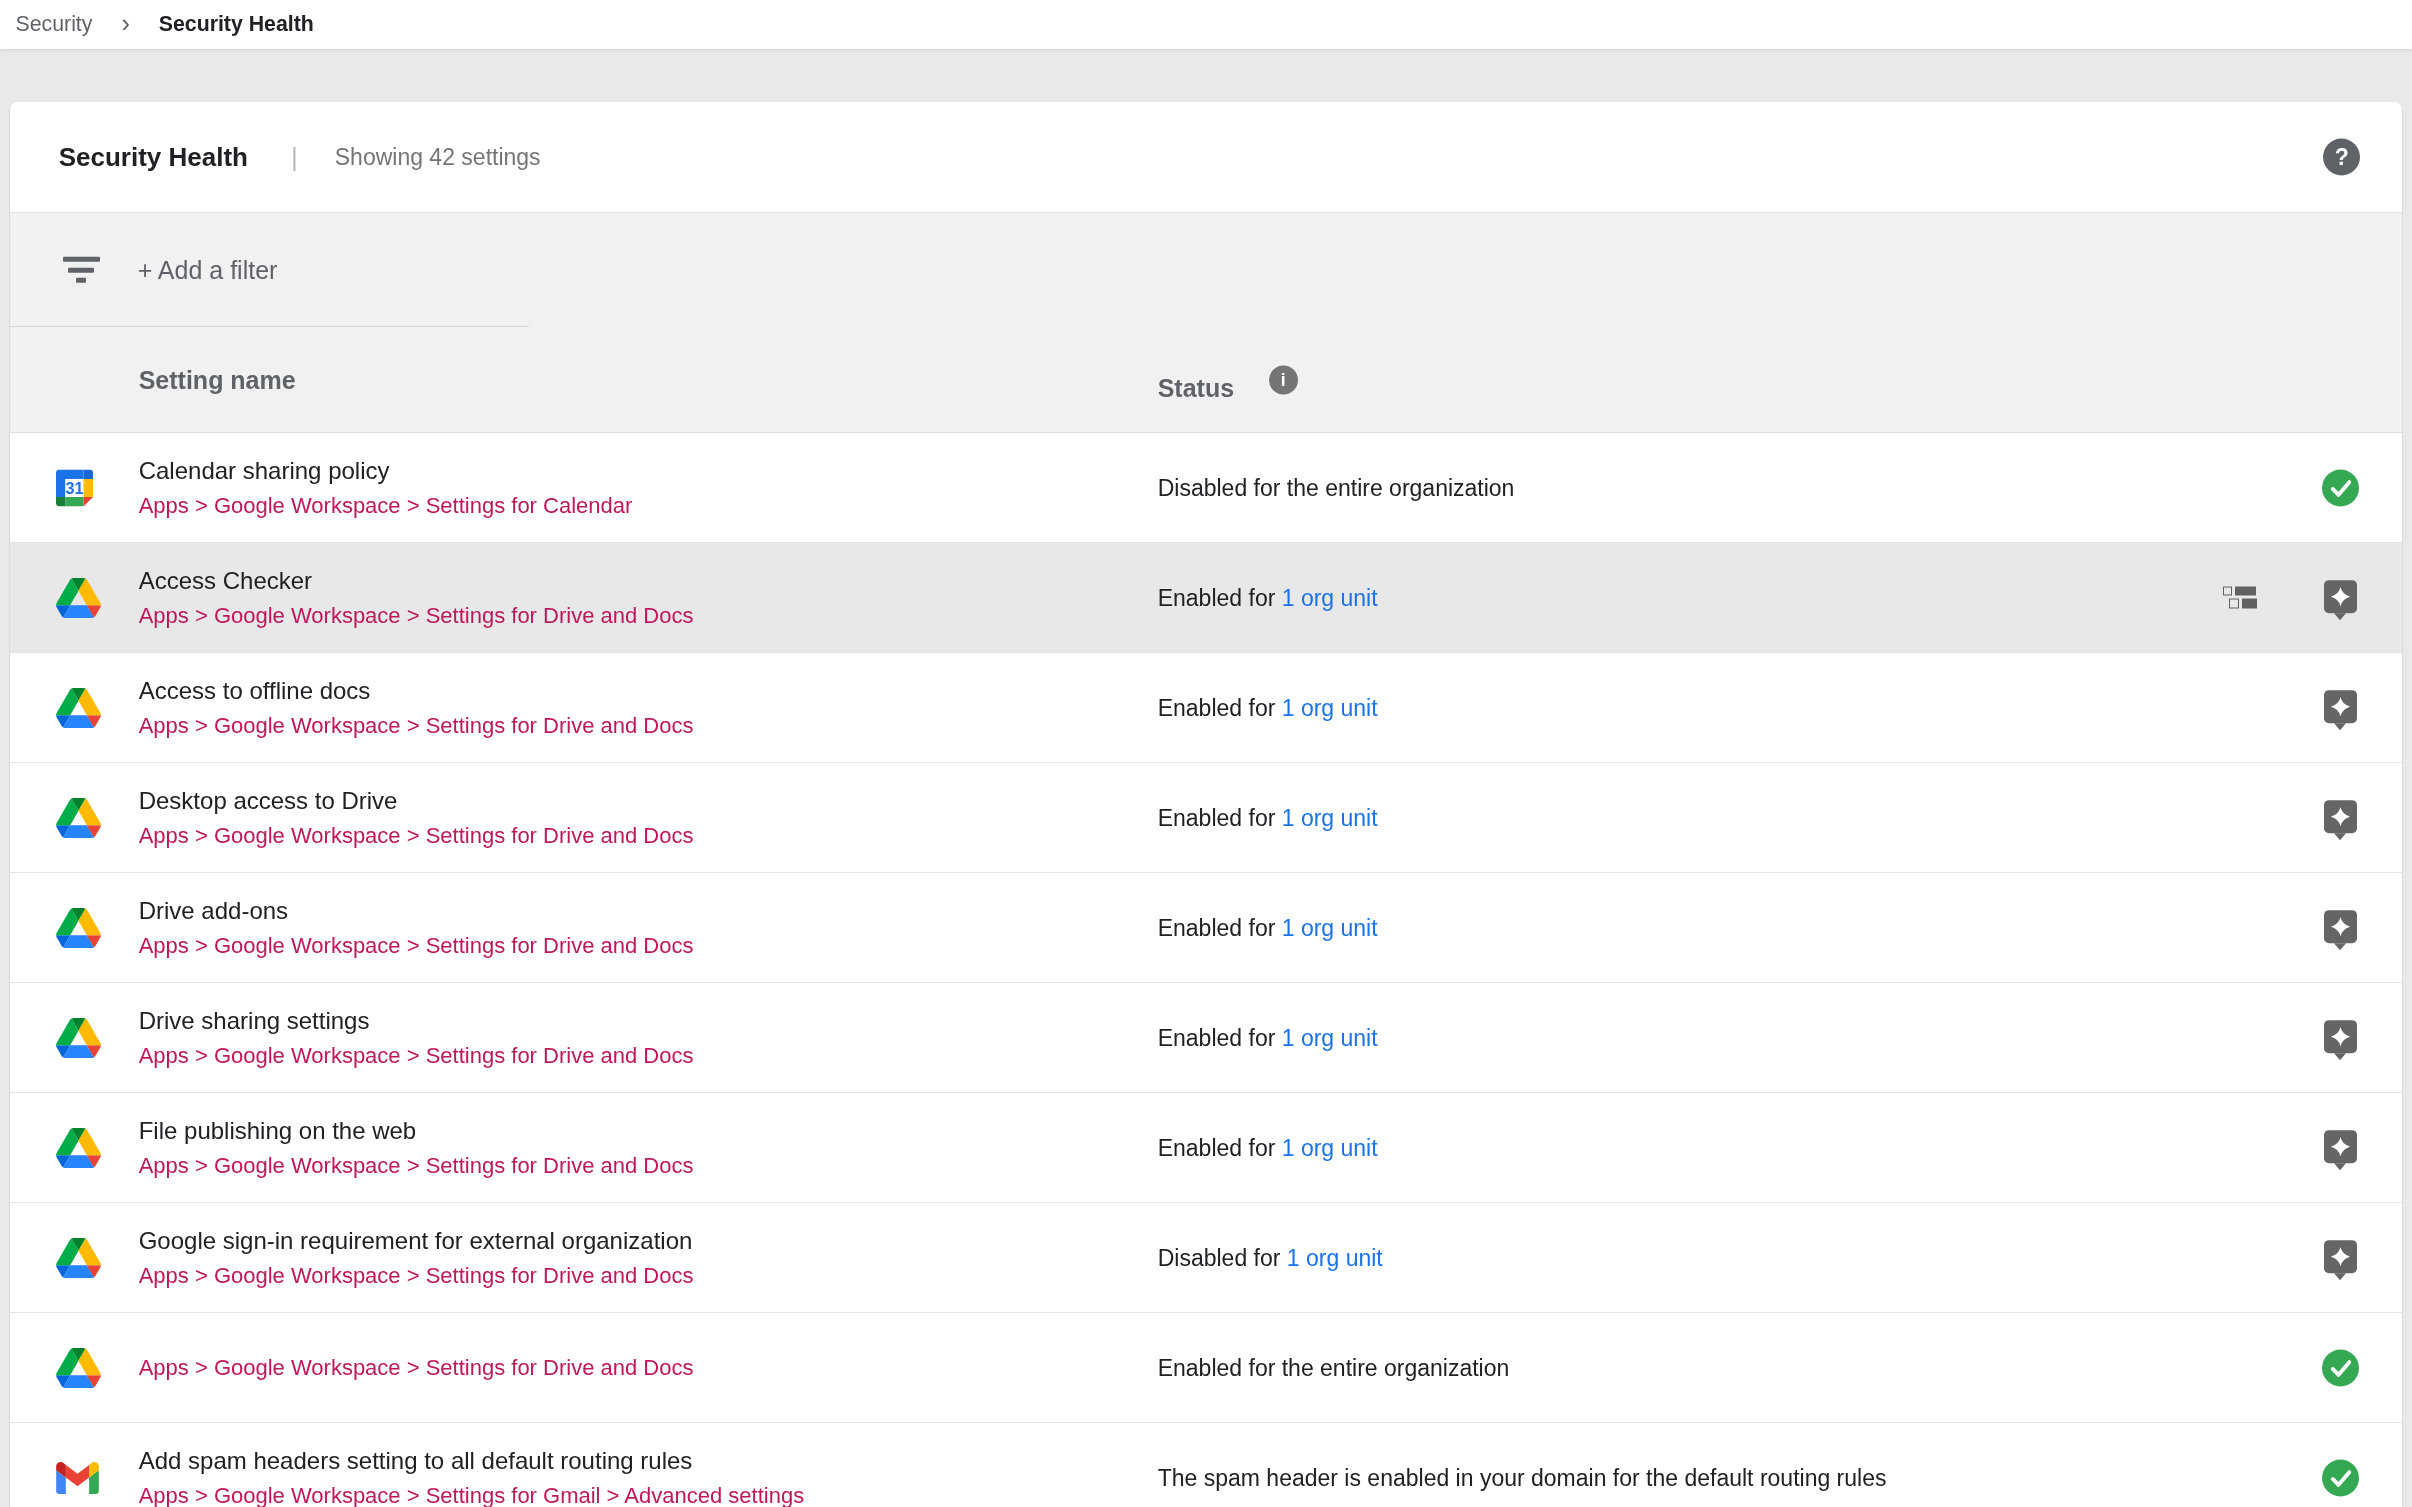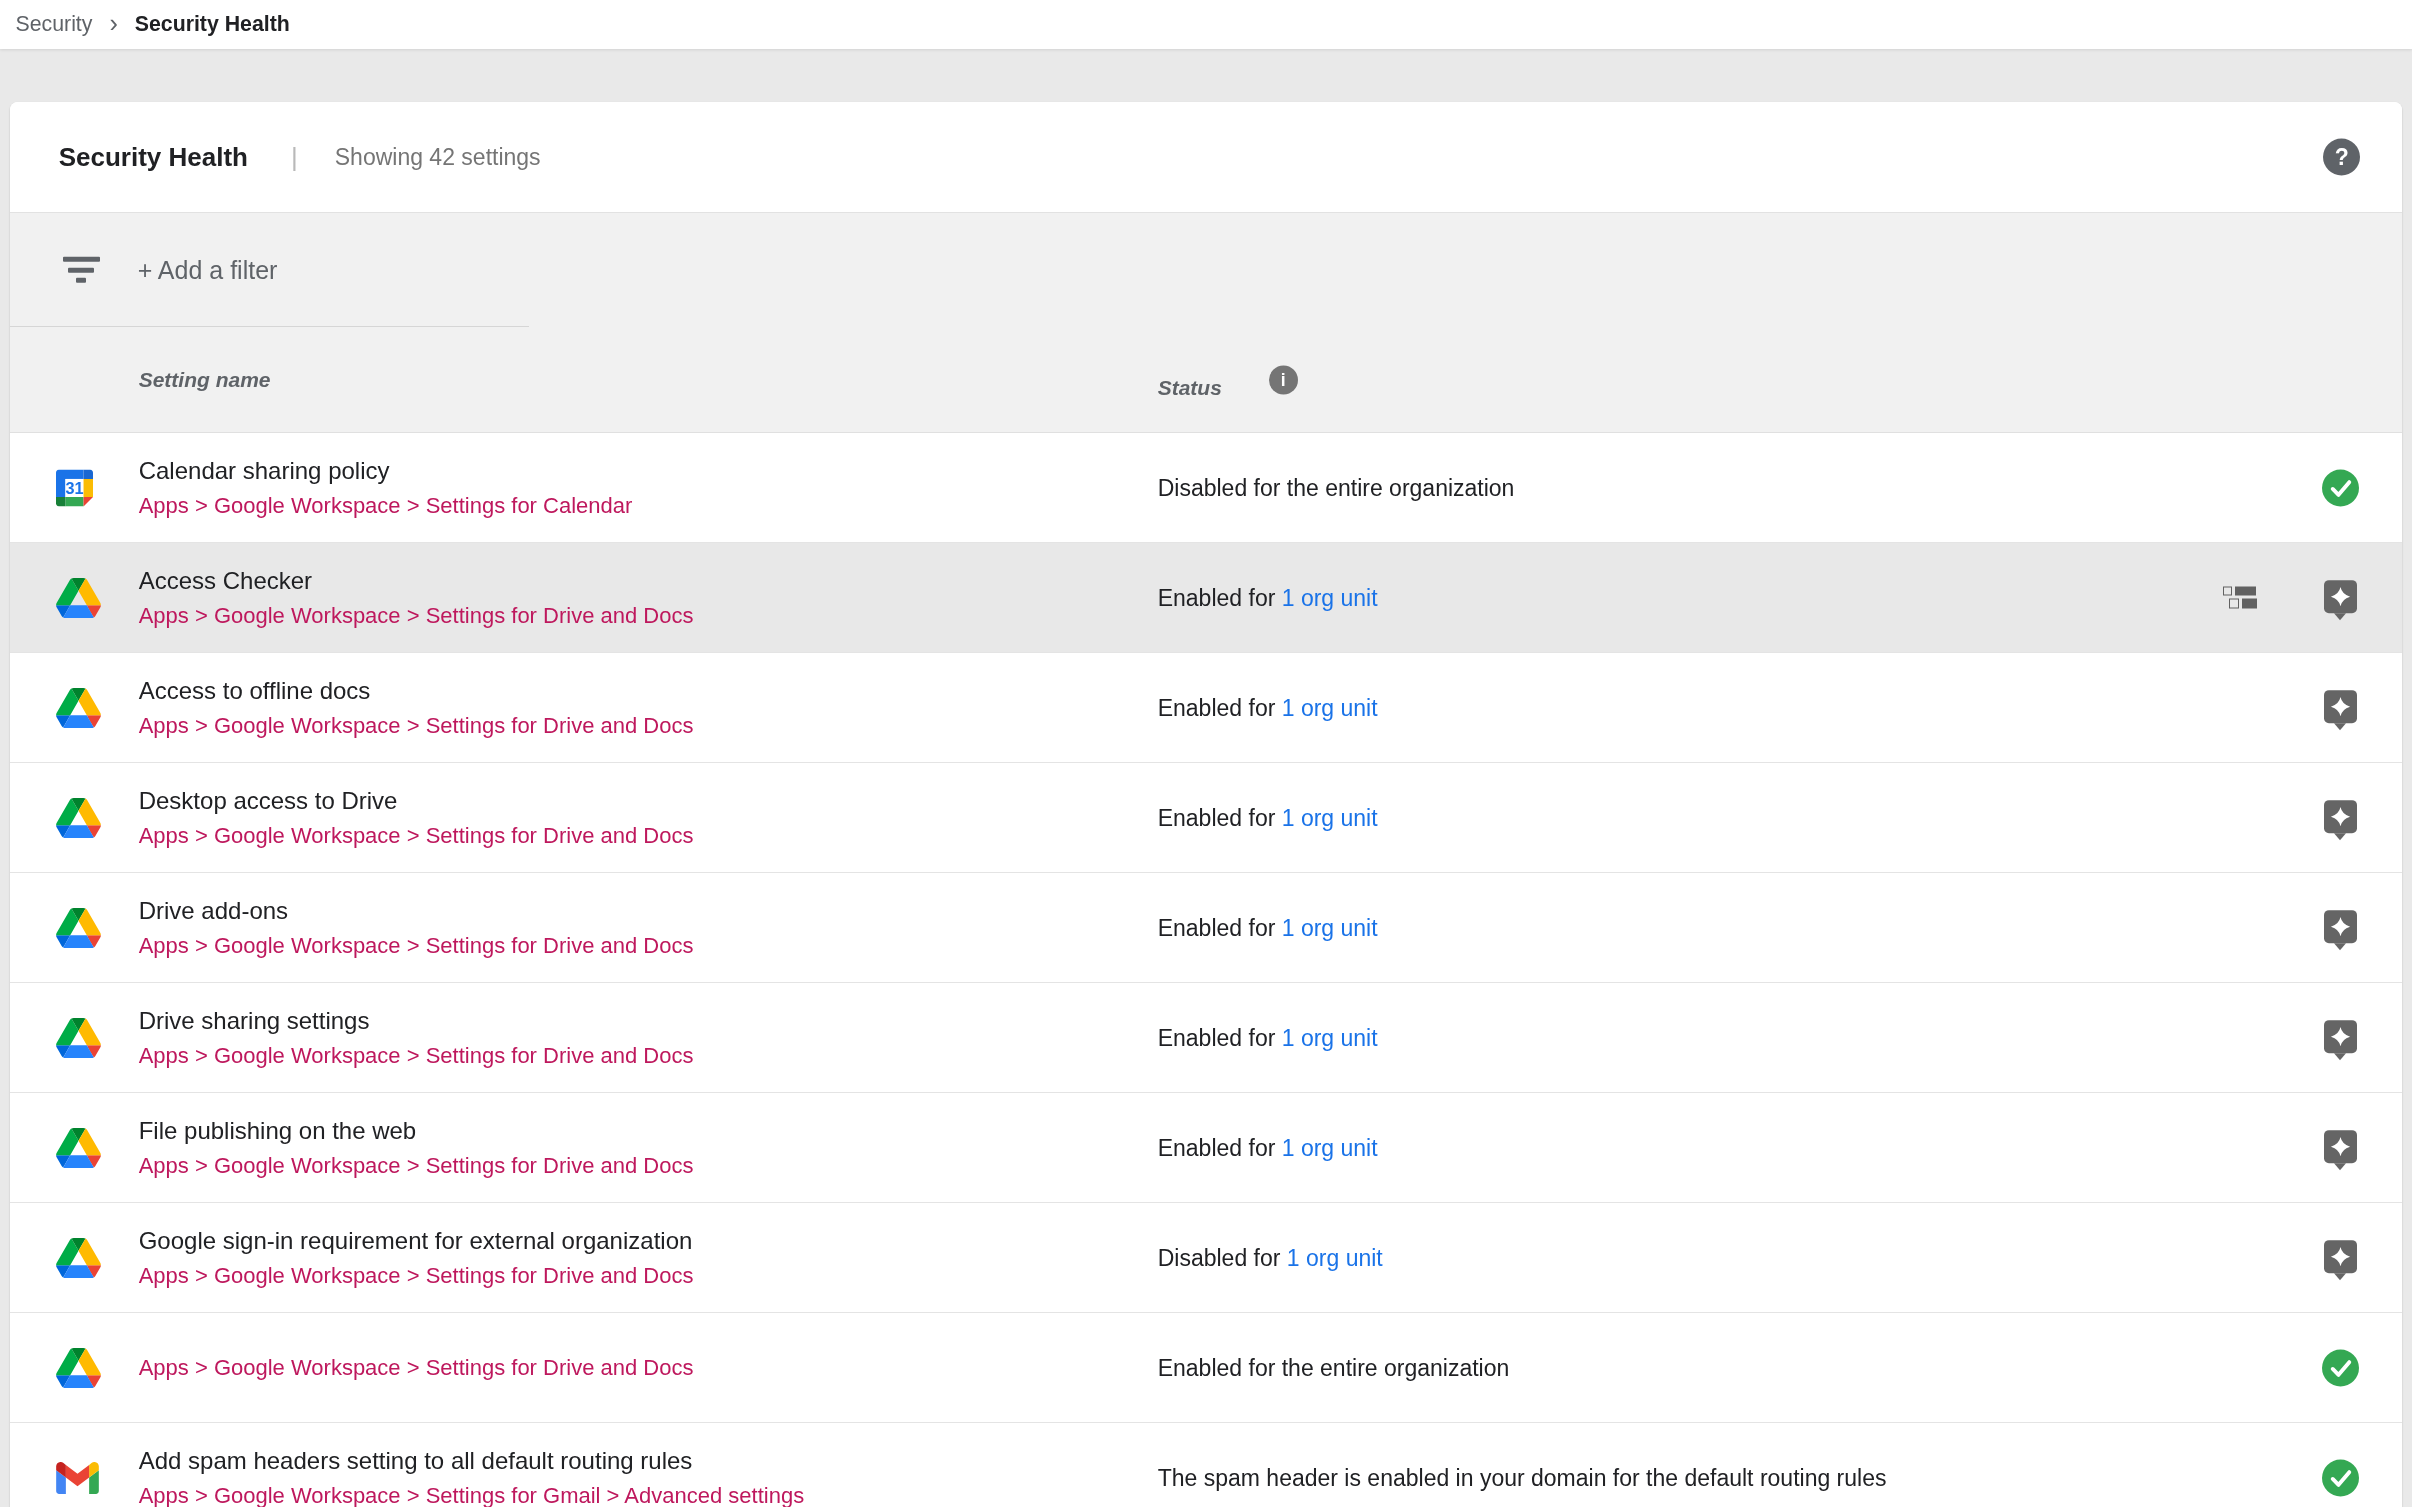--- a/index.html
+++ b/index.html
@@ -4,21 +4,21 @@
 <style>
   * { margin:0; padding:0; box-sizing:border-box; }
   html,body { width:2412px; height:1508px; overflow:hidden; }
   body {
     font-family:"Liberation Sans","DejaVu Sans",sans-serif;
     background:#e9e9e9; position:relative; color:#202124;
   }
   
   .breadcrumb-bar {
     height:49px; background:#fff; display:flex; align-items:center;
-    padding-left:15.5px; gap:17px; position:relative; z-index:3;
+    padding-left:15.5px; gap:29px; position:relative; z-index:3;
     box-shadow:0 1px 2.9px rgba(0,0,0,.10);
   }
   .crumb-parent { font-size:21.3px; color:#5f6368; cursor:pointer; }
   .crumb-sep { font-size:25px; color:#5f6368; line-height:1; padding-bottom:2.9px; }
   .crumb-current { font-size:21.3px; color:#202124; font-weight:700; }
   
   .card {
     position:absolute; left:9.7px; right:9.7px; top:102px; bottom:0;
     background:#fff; border-radius:7.8px 7.8px 0 0;
     box-shadow:0 1px 1.9px rgba(0,0,0,.22); overflow:hidden;
@@ -41,21 +41,21 @@
   .filter-icon i:nth-child(2){ width:26px; }
   .filter-icon i:nth-child(3){ width:9.7px; margin-bottom:0; }
   .add-filter {
     position:absolute; left:128px; top:50%; transform:translateY(-50%);
     background:none; border:none; font-family:inherit;
     font-size:25px; color:#5f6368; cursor:pointer;
   }
   .filter-divider { position:absolute; bottom:0; left:0; width:519px; height:1px; background:#d6d6d6; }
   
   .table-header { height:105px; background:#f1f1f1; position:relative; }
-  .col-label { position:absolute; top:50%; transform:translateY(-50%); font-size:21px; color:#5f6368; font-weight:700;font-style:italic; }
+  .col-label { position:absolute; top:50%; transform:translateY(-50%); font-size:25px; color:#5f6368; font-weight:700; }
   .col-setting { left:129px; }
   .col-status { left:1148px;margin-top:8px; }
   .info-icon {
     position:absolute; left:1259px; top:50%; transform:translateY(-50%);
     width:29px; height:29px; border-radius:50%; background:#757575;
     color:#fff; font-size:17.5px; font-weight:700; display:flex;
     align-items:center; justify-content:center; cursor:pointer;
   }
   
   .rows { border-top:1px solid #e0e0e0; }

